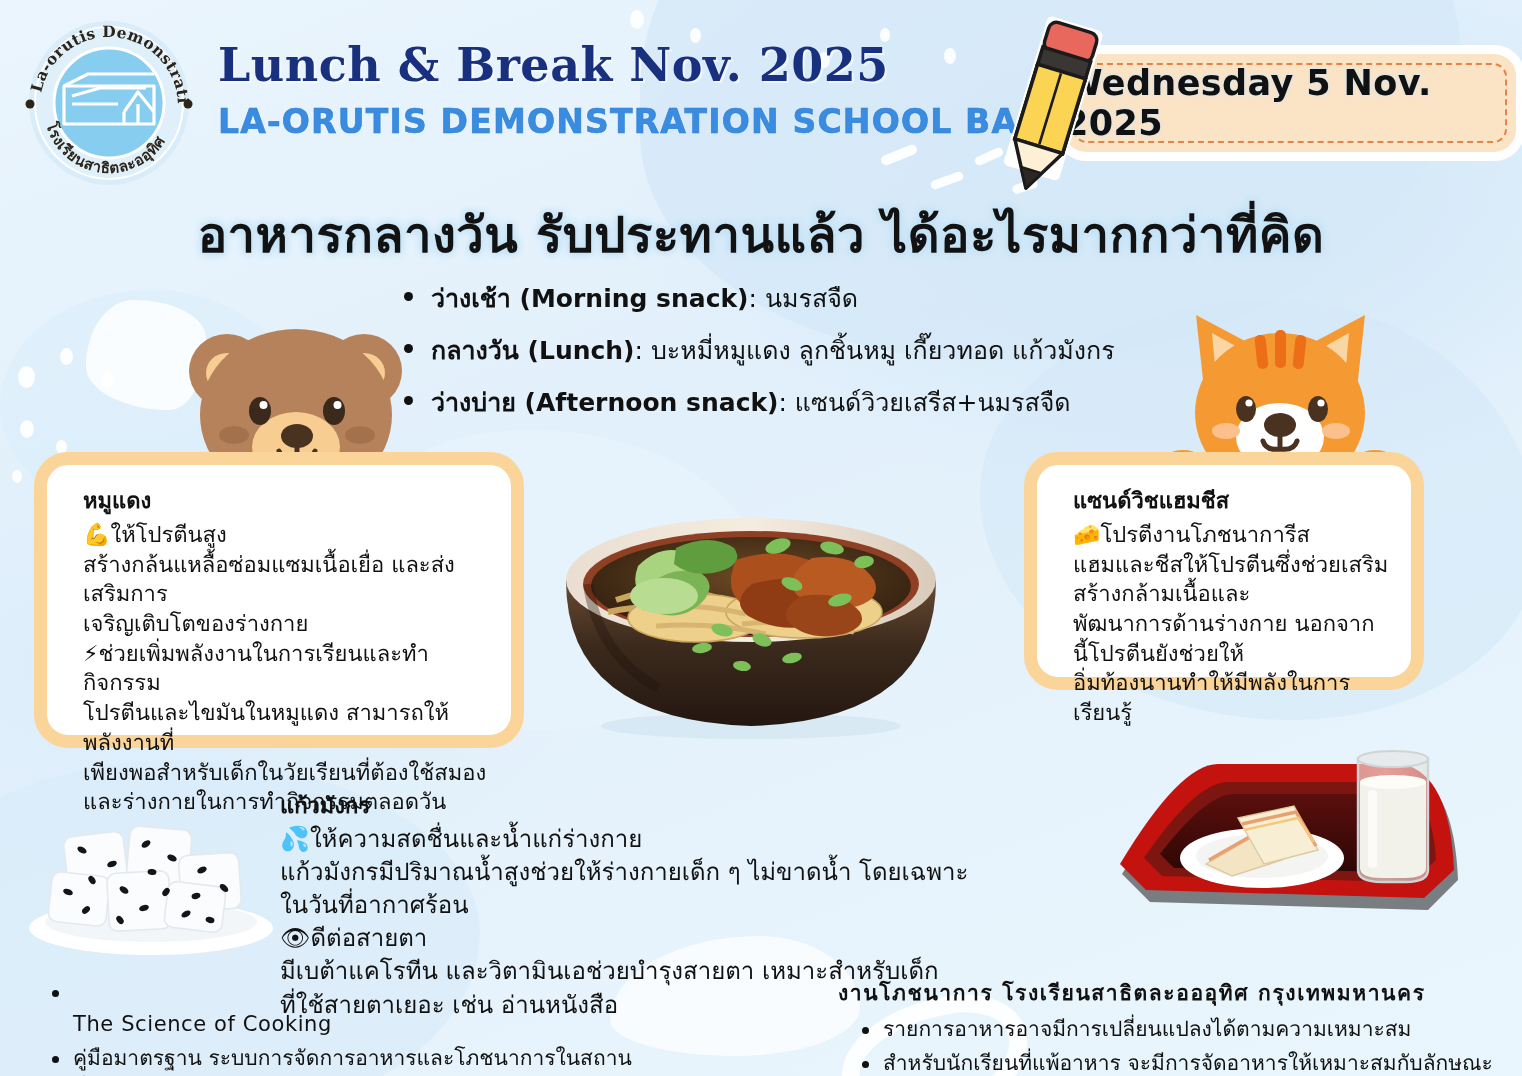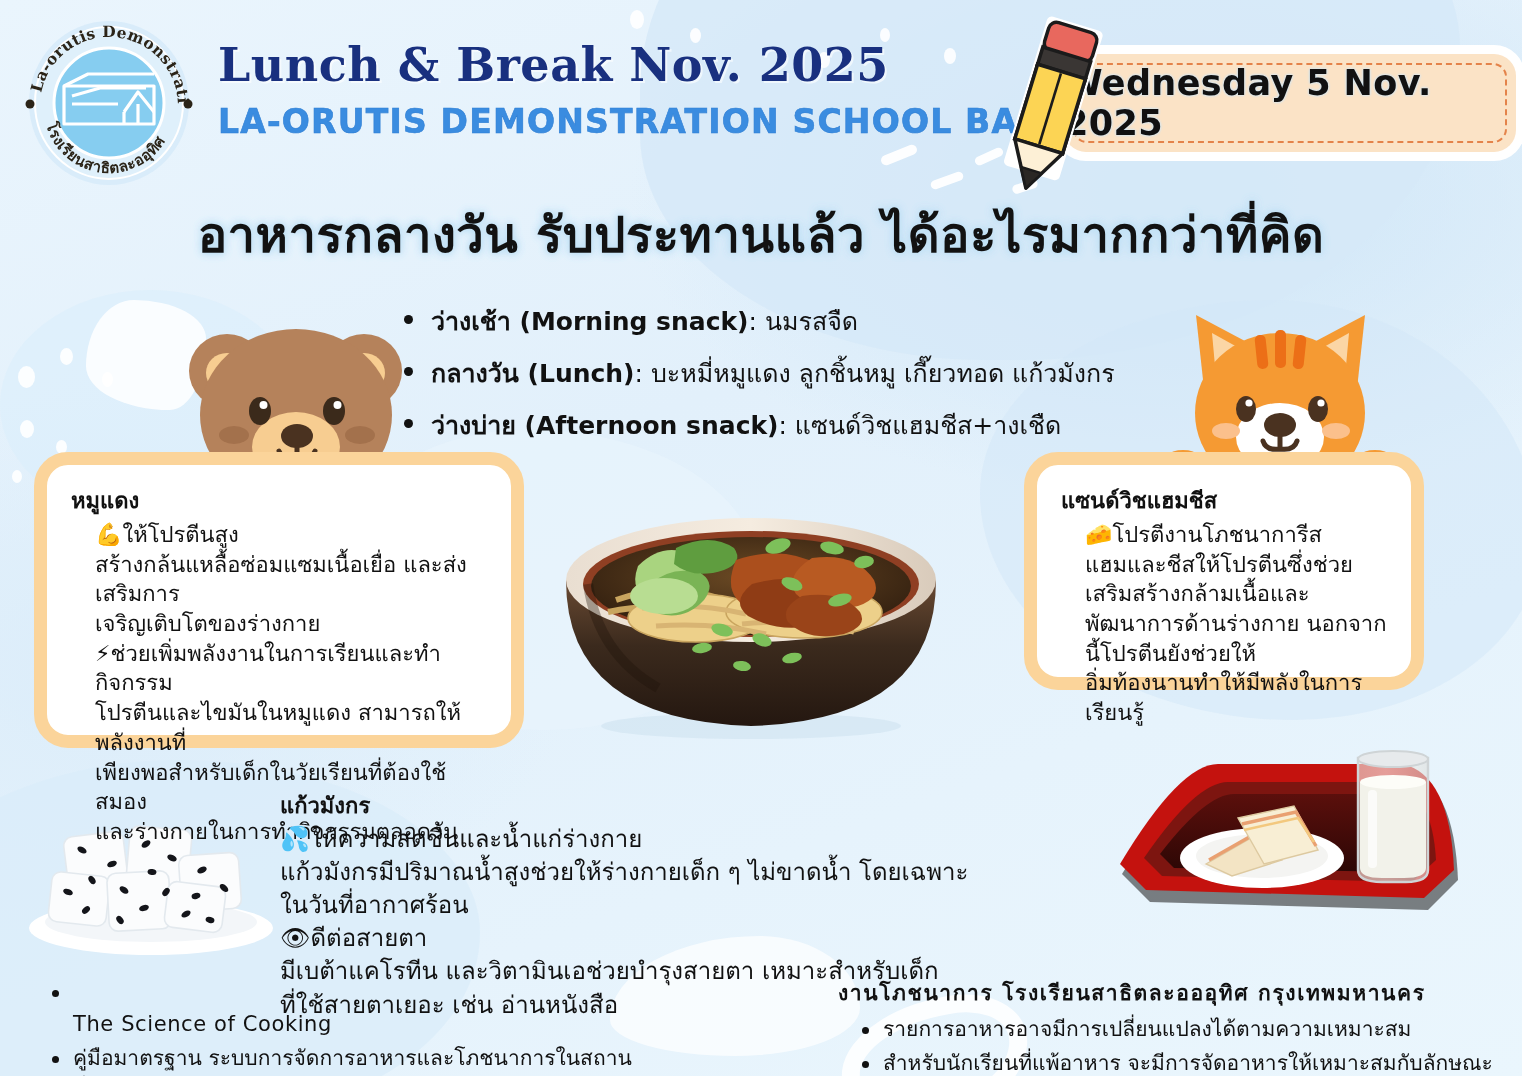--- a/index.html
+++ b/index.html
@@ -77,44 +77,45 @@
 
   
   .headline {
     position:absolute; left:0; top:196px; width:1522px; text-align:center;
     font-family:"DejaVu Sans", sans-serif;
     font-size: 49px; font-weight:700; color:#121212; letter-spacing:.5px;
     text-shadow: 0 0 10px #bfe0f5, 0 0 10px #bfe0f5, 0 0 4px #cbe6f8;
   }
 
   
-  .menu { position:absolute; left:404px; top:278px;margin-top:23px; }
+  .menu { position:absolute; left:404px; top:278px; }
   .menu-row { display:flex; align-items:baseline; margin-bottom:12px; }
   .menu-dot { width:9px; height:9px; border-radius:50%; background:#111;
     margin-right:18px; transform:translateY(-6px); flex:none; }
   .menu-label { font-family:"DejaVu Sans", sans-serif; font-size:25px; font-weight:700; color:#111; white-space:nowrap;}
   .menu-val { font-family:"DejaVu Sans", sans-serif; font-size:25px; font-weight:400; color:#111; white-space:nowrap;}
 
   
   .mascot { position:absolute; }
   .bear { left:150px; top:305px; width:300px; height:215px; }
   .cat  { left:1168px; top:297px; width:225px; height:215px; }
 
   
   .card {
     position:absolute; background:#ffffff; border-radius:34px;
     border: 13px solid #fbd49a;
+    padding-left: 12px;
   }
   .card-inner { padding: 18px 22px 16px 24px; }
   .card-title {
     font-family:"DejaVu Sans", sans-serif; font-size:22px; font-weight:700; color:#111;
     margin-bottom:2px;
   }
   .card-line {
-    font-family:"DejaVu Sans", sans-serif; font-size:22px; color:#111; line-height:1.35;margin-left:24px;
+    font-family:"DejaVu Sans", sans-serif; font-size:22px; color:#111; line-height:1.35;
   }
   .emoji { font-family:"DejaVu Sans", sans-serif; }
   .card-left  { left:34px;  top:452px; width:490px; height:296px; }
   .card-right { left:1024px; top:452px; width:400px; height:238px; }
 
   
   .free-block { position:absolute; }
   .fruit-block { left:280px; top:788px; width:600px; }
   .fb-title { font-family:"DejaVu Sans", sans-serif; font-size:22px; font-weight:700; color:#111; }
   .fb-line  { font-family:"DejaVu Sans", sans-serif; font-size:24px; color:#111; line-height:1.38; white-space:nowrap;}
@@ -419,21 +420,21 @@
       <span class="menu-val">: นมรสจืด</span>
     </div>
     <div class="menu-row">
       <span class="menu-dot"></span>
       <span class="menu-label">กลางวัน (Lunch)</span>
       <span class="menu-val">: บะหมี่หมูแดง ลูกชิ้นหมู เกี๊ยวทอด แก้วมังกร</span>
     </div>
     <div class="menu-row">
       <span class="menu-dot"></span>
       <span class="menu-label">ว่างบ่าย (Afternoon snack)</span>
-      <span class="menu-val">: แซนด์วิชแฮมชีส+างเชืด</span>
+      <span class="menu-val">: แซนด์วิวยเสรีส+นมรสจืด</span>
     </div>
   </div>
 
   <div class="free-block fruit-block">
     <div class="fb-title">แก้วมังกร</div>
     <div class="fb-line"><span class="emoji">💦</span><span>ให้ความสดชื่นและน้ำแก่ร่างกาย</span></div>
     <div class="fb-line">แก้วมังกรมีปริมาณน้ำสูงช่วยให้ร่างกายเด็ก ๆ ไม่ขาดน้ำ โดยเฉพาะ</div>
     <div class="fb-line">ในวันที่อากาศร้อน</div>
     <div class="fb-line"><span class="emoji">👁</span><span>ดีต่อสายตา</span></div>
     <div class="fb-line">มีเบต้าแคโรทีน และวิตามินเอช่วยบำรุงสายตา เหมาะสำหรับเด็ก</div>

